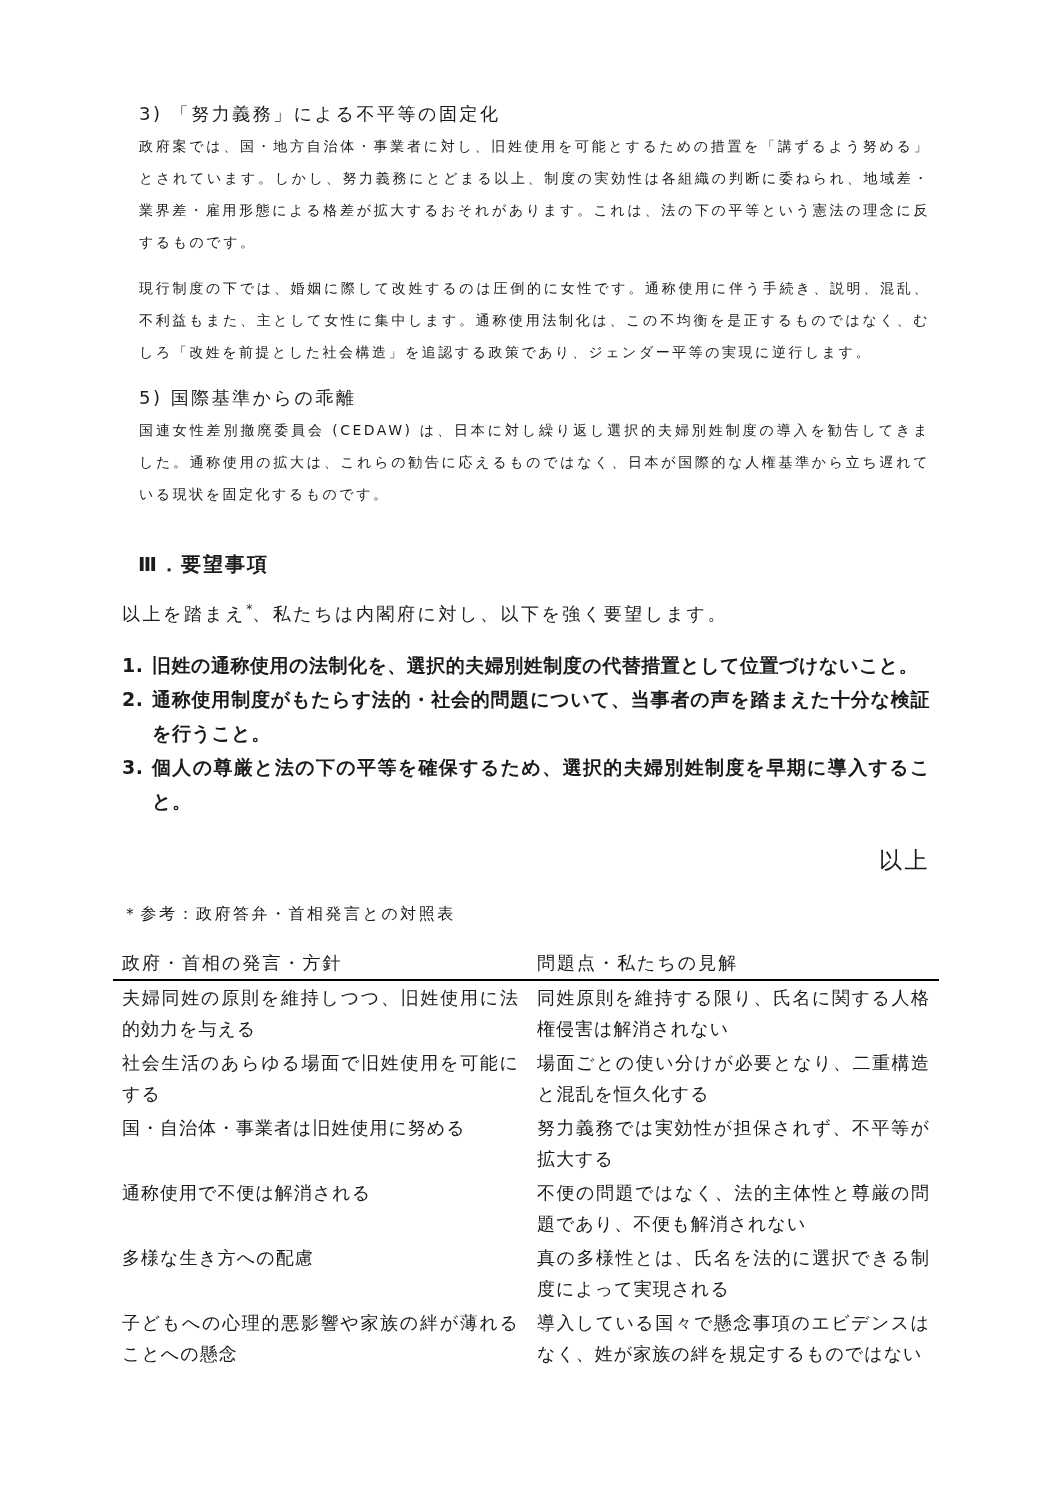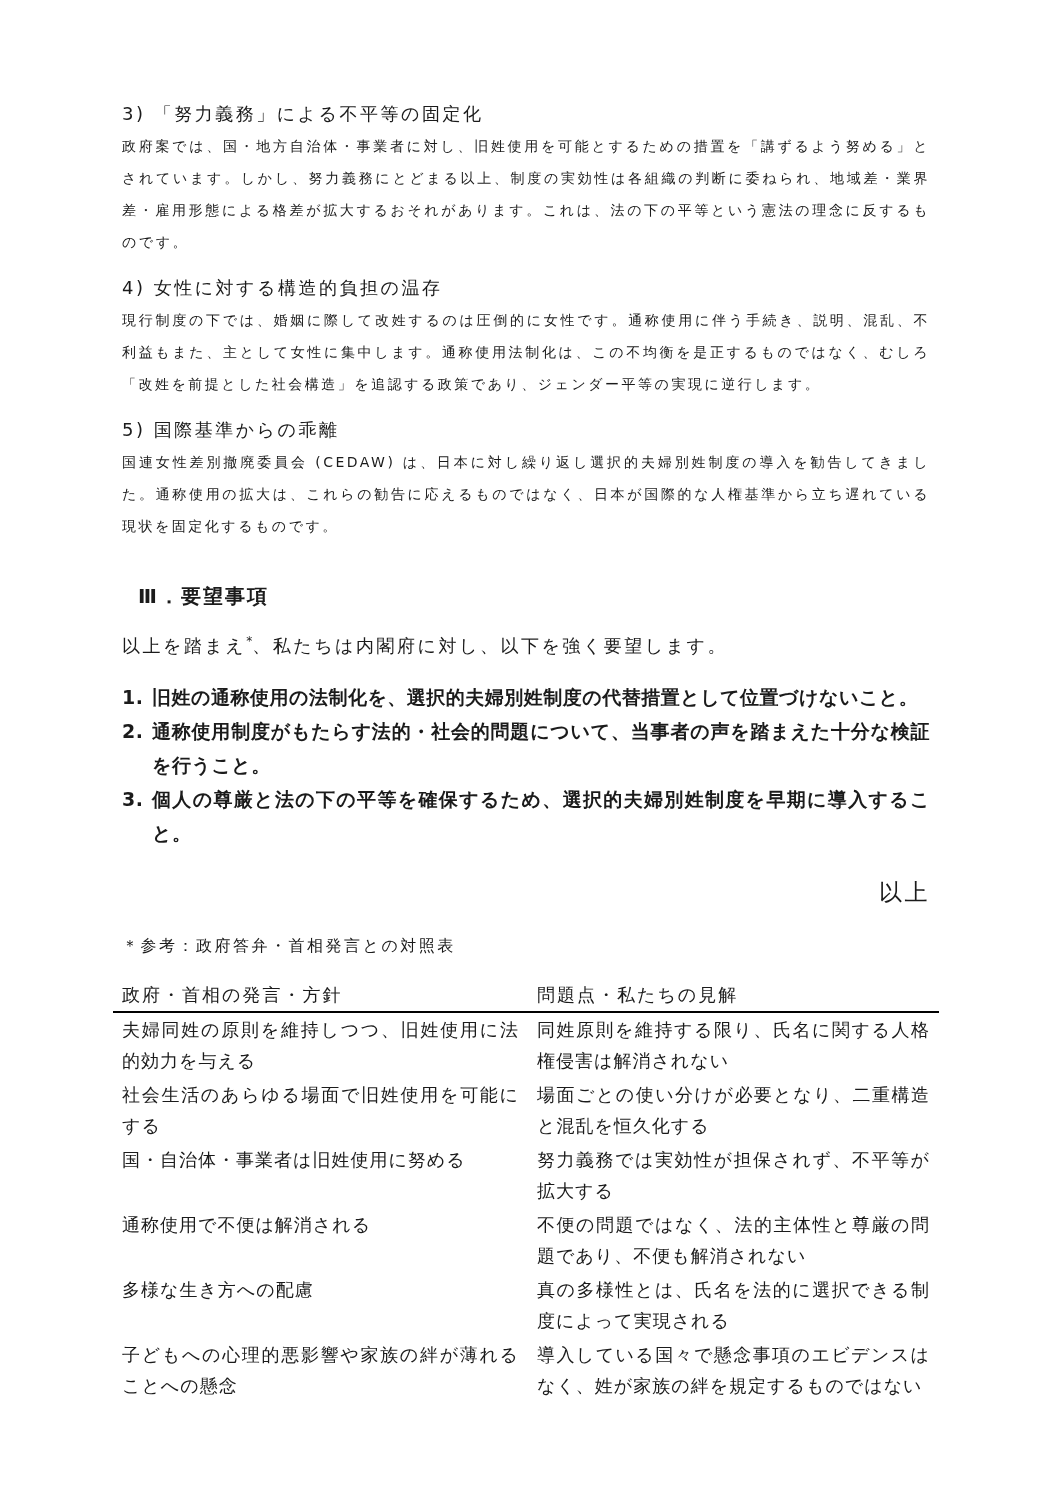--- a/index.html
+++ b/index.html
@@ -18,21 +18,21 @@
     box-sizing: border-box;
   }
   
   .section-heading {
     font-size: 18px;
     line-height: 32px;
     font-weight: normal;
     letter-spacing: 2.5px;
     margin: 0;
   }
-  .section { margin-top: 14px; }
+  .section { margin-top: 14px; margin-left: 17px; }
   .section:first-child { margin-top: 0; }
   .body-text {
     font-size: 14px;
     line-height: 32px;
     letter-spacing: 2.5px;
     text-align: justify;
     margin: 0;
   }
   .requests-heading {
     font-size: 20px;
@@ -116,21 +116,20 @@
 
 <div class="page">
   <div class="content">
 
     <div class="section">
       <p class="section-heading">3) 「努力義務」による不平等の固定化</p>
       <p class="body-text">政府案では、国・地方自治体・事業者に対し、旧姓使用を可能とするための措置を「講ずるよう努める」とされています。しかし、努力義務にとどまる以上、制度の実効性は各組織の判断に委ねられ、地域差・業界差・雇用形態による格差が拡大するおそれがあります。これは、法の下の平等という憲法の理念に反するものです。</p>
     </div>
 
     <div class="section">
-      <p class="section-heading">4) 女性に対する構造的負担の温存</p>
       <p class="body-text">現行制度の下では、婚姻に際して改姓するのは圧倒的に女性です。通称使用に伴う手続き、説明、混乱、不利益もまた、主として女性に集中します。通称使用法制化は、この不均衡を是正するものではなく、むしろ「改姓を前提とした社会構造」を追認する政策であり、ジェンダー平等の実現に逆行します。</p>
     </div>
 
     <div class="section">
       <p class="section-heading">5) 国際基準からの乖離</p>
       <p class="body-text">国連女性差別撤廃委員会 (CEDAW) は、日本に対し繰り返し選択的夫婦別姓制度の導入を勧告してきました。通称使用の拡大は、これらの勧告に応えるものではなく、日本が国際的な人権基準から立ち遅れている現状を固定化するものです。</p>
     </div>
 
     <p class="requests-heading">Ⅲ．要望事項</p>
 

